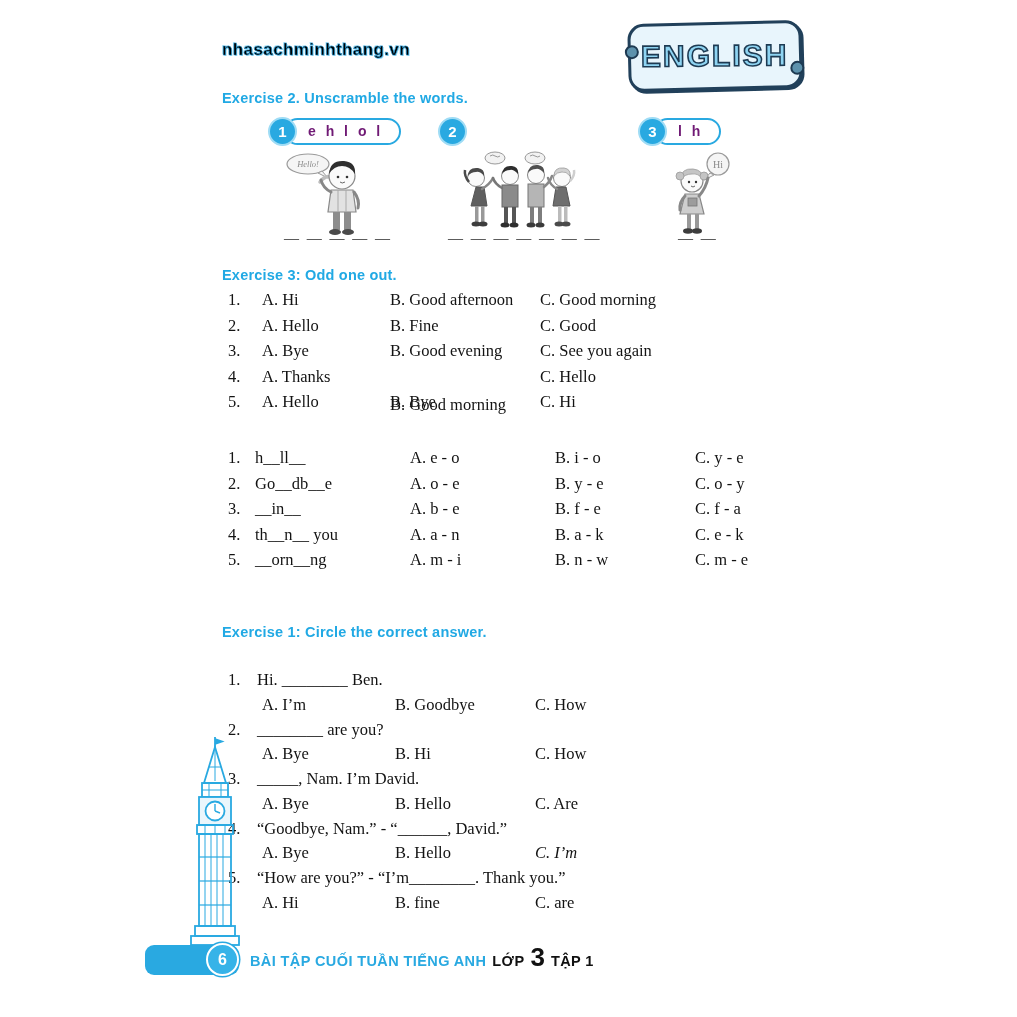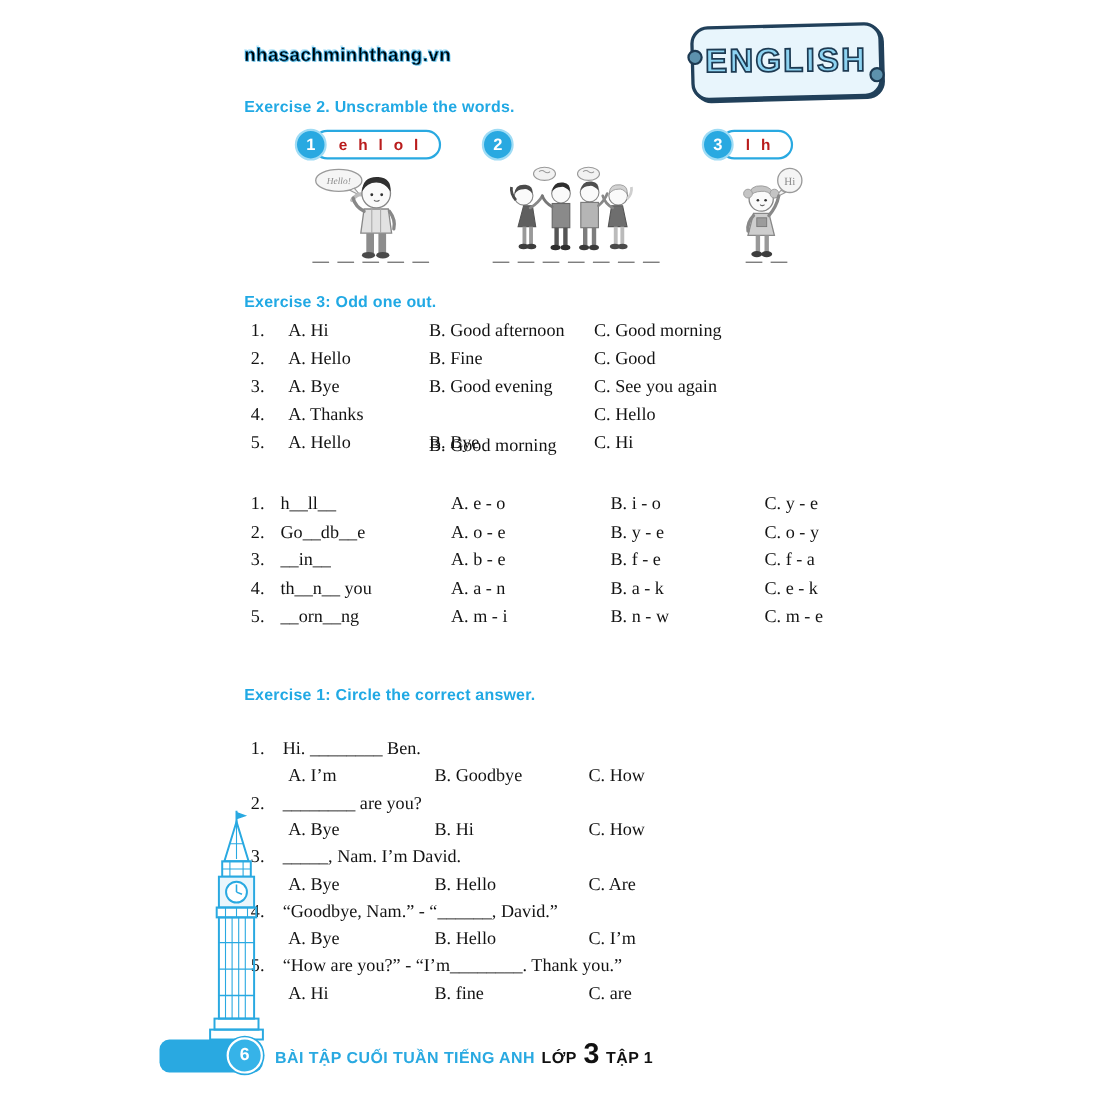--- a/index.html
+++ b/index.html
@@ -41,21 +41,21 @@
     width:29px;height:29px;border-radius:50%;background:#29a9e1;color:#fff;
     font-family:"Liberation Sans",sans-serif;font-weight:800;font-size:15px;
     display:flex;align-items:center;justify-content:center;z-index:2;
     border:2px solid #9fdcf5;box-sizing:border-box;
   }
   .pill-box{
     margin-left:-13px;height:27px;background:#fff;border:2.5px solid #29a9e1;
     border-radius:14px;display:flex;align-items:center;justify-content:center;
     padding:0 16px 0 22px;
     font-family:"Liberation Sans",sans-serif;font-weight:800;font-size:14px;
-    color:#b91c1c;letter-spacing:3px;box-sizing:border-box;
+    color:#701a75;letter-spacing:3px;box-sizing:border-box;
   }
   
   .figure{position:absolute;}
   .blanks{
     position:absolute;font-size:15px;color:#222;letter-spacing:2px;
     font-family:"Liberation Serif",serif;
   }
   
   .rowgrid{position:absolute;left:228px;width:580px;}
   .rowline{position:absolute;height:22px;font-size:16.5px;white-space:nowrap;}
@@ -314,21 +314,21 @@
     </div>
   </div>
   <div class="rowgrid" style="top:818.5px;height:50px;">
     <div class="rowline" style="top:0;">
       <span style="left:0;">4.</span>
       <span style="left:29px;">“Goodbye, Nam.” - “______, David.”</span>
     </div>
     <div class="rowline" style="top:24.5px;">
       <span style="left:34px;">A. Bye</span>
       <span style="left:167px;">B. Hello</span>
-      <span style="left:307px;">C. I’m</span>
+      <span style="left:307px;font-style:italic;">C. I’m</span>
     </div>
   </div>
   <div class="rowgrid" style="top:868px;height:50px;">
     <div class="rowline" style="top:0;">
       <span style="left:0;">5.</span>
       <span style="left:29px;">“How are you?” - “I’m________. Thank you.”</span>
     </div>
     <div class="rowline" style="top:24.5px;">
       <span style="left:34px;">A. Hi</span>
       <span style="left:167px;">B. fine</span>

